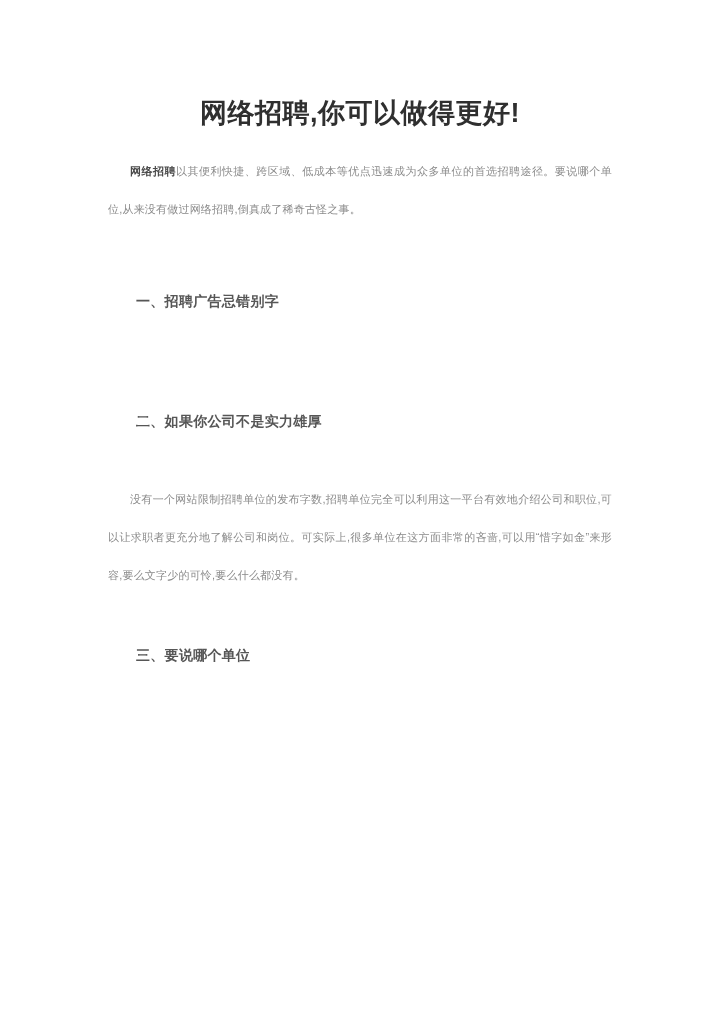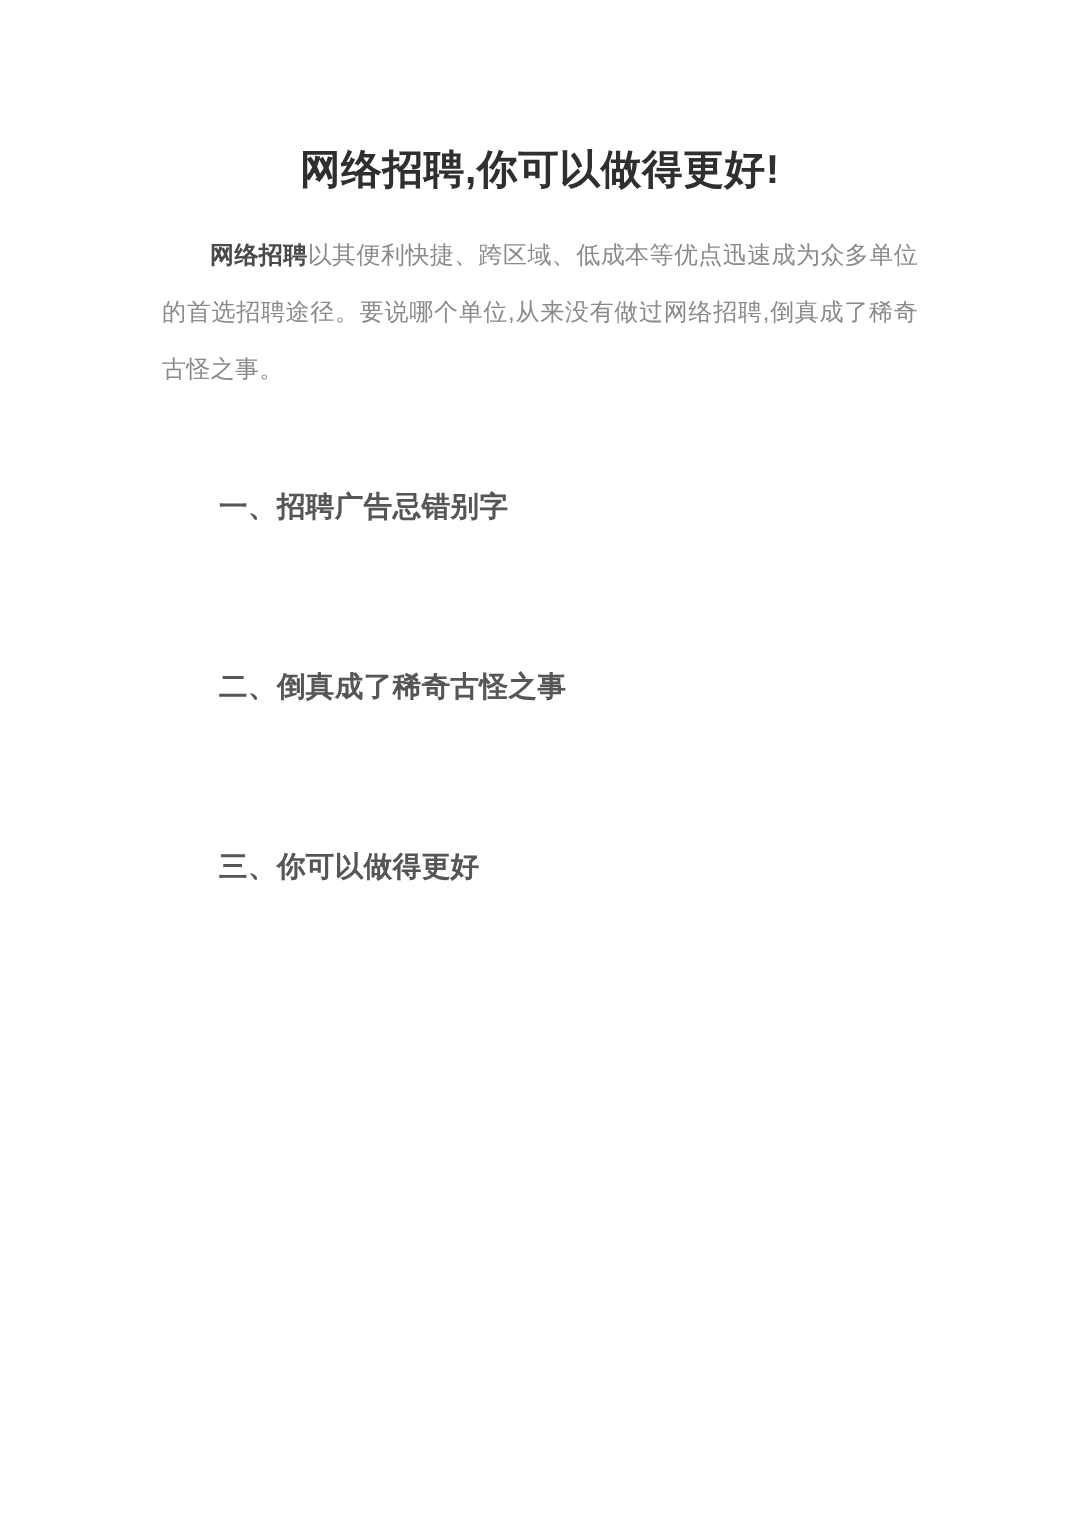--- a/index.html
+++ b/index.html
@@ -35,40 +35,40 @@
     font-weight: 700;
     color: #2f2f2f;
     text-align: center;
     letter-spacing: 0.5px;
     line-height: 34px;
     margin: 0 0 22px 0;
     white-space: nowrap;
   }
 
   .para {
-    font-size: 16px;
+    font-size: 11px;
     color: #8a8a8a;
     line-height: 38px;
     text-align: justify;
     text-justify: inter-ideograph;
     margin: 0;
     letter-spacing: 0.2px;
   }
 
   .para.indent {
     text-indent: 2em;
   }
 
   .para .lead {
     font-weight: 700;
     color: #4a4a4a;
   }
 
   .section-heading {
-    font-size: 19px;
+    font-size: 14px;
     font-weight: 700;
     color: #565656;
     line-height: 30px;
     margin: 0;
     padding-left: 2em;
     letter-spacing: 0.3px;
   }
 
   .gap-before-heading { height: 46px; }
   .gap-after-heading  { height: 44px; }
@@ -91,23 +91,26 @@
 
     <div class="gap-before-heading"></div>
 
     <h2 class="section-heading">一、招聘广告忌错别字</h2>
 
     <div class="gap-after-heading"></div>
 
 
     <div class="gap-before-heading"></div>
 
-    <h2 class="section-heading">二、倒真成了稀奇古怪之事</h2>
+    <h2 class="section-heading">二、如果你公司不是实力雄厚</h2>
 
     <div class="gap-after-heading"></div>
 
+    <p class="para indent">
+      <span>没有一个网站限制招聘单位的发布字数,招聘单位完全可以利用这一平台有效地介绍公司和职位,可以让求职者更充分地了解公司和岗位。可实际上,很多单位在这方面非常的吝啬,可以用“惜字如金”来形容,要么文字少的可怜,要么什么都没有。</span>
+    </p>
 
     <div class="gap-before-heading"></div>
 
-    <h2 class="section-heading">三、你可以做得更好</h2>
+    <h2 class="section-heading">三、要说哪个单位</h2>
 
   </div>
 </div>
 
 </body></html>

